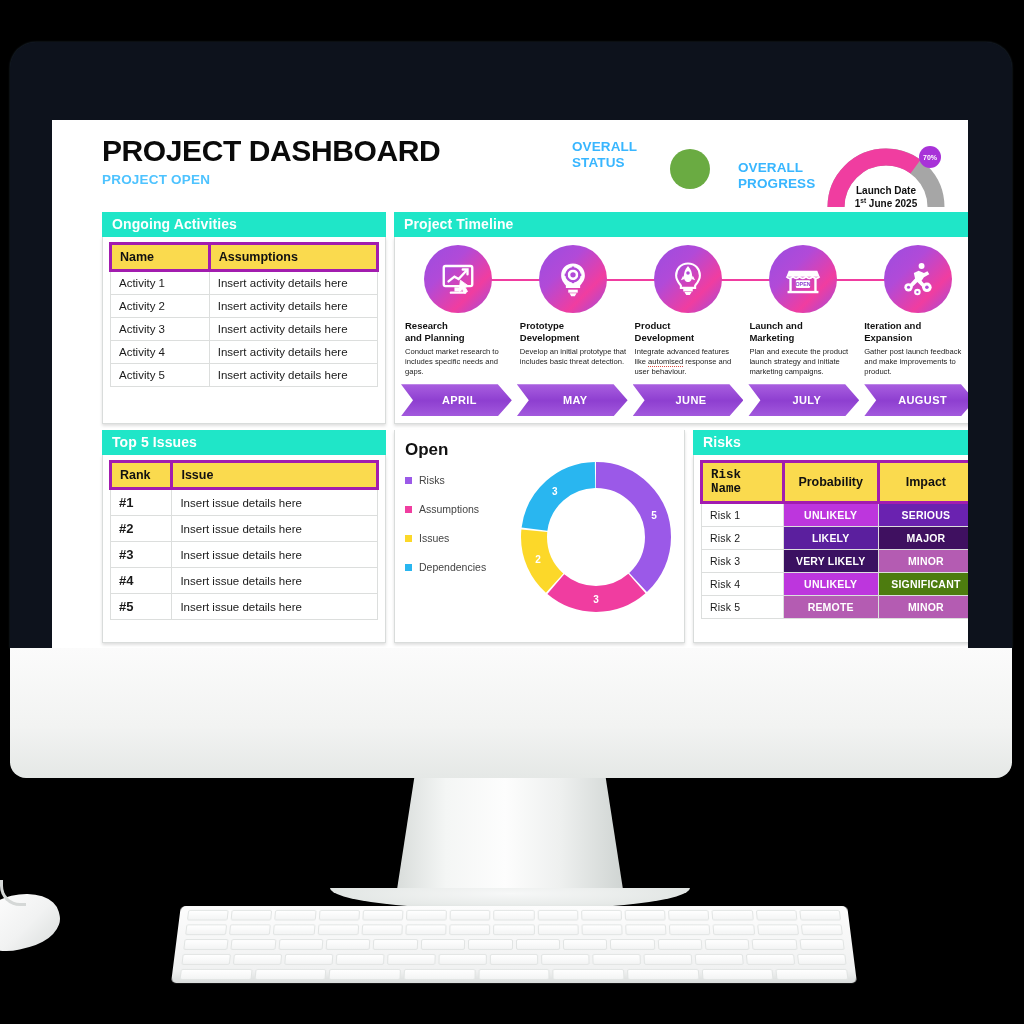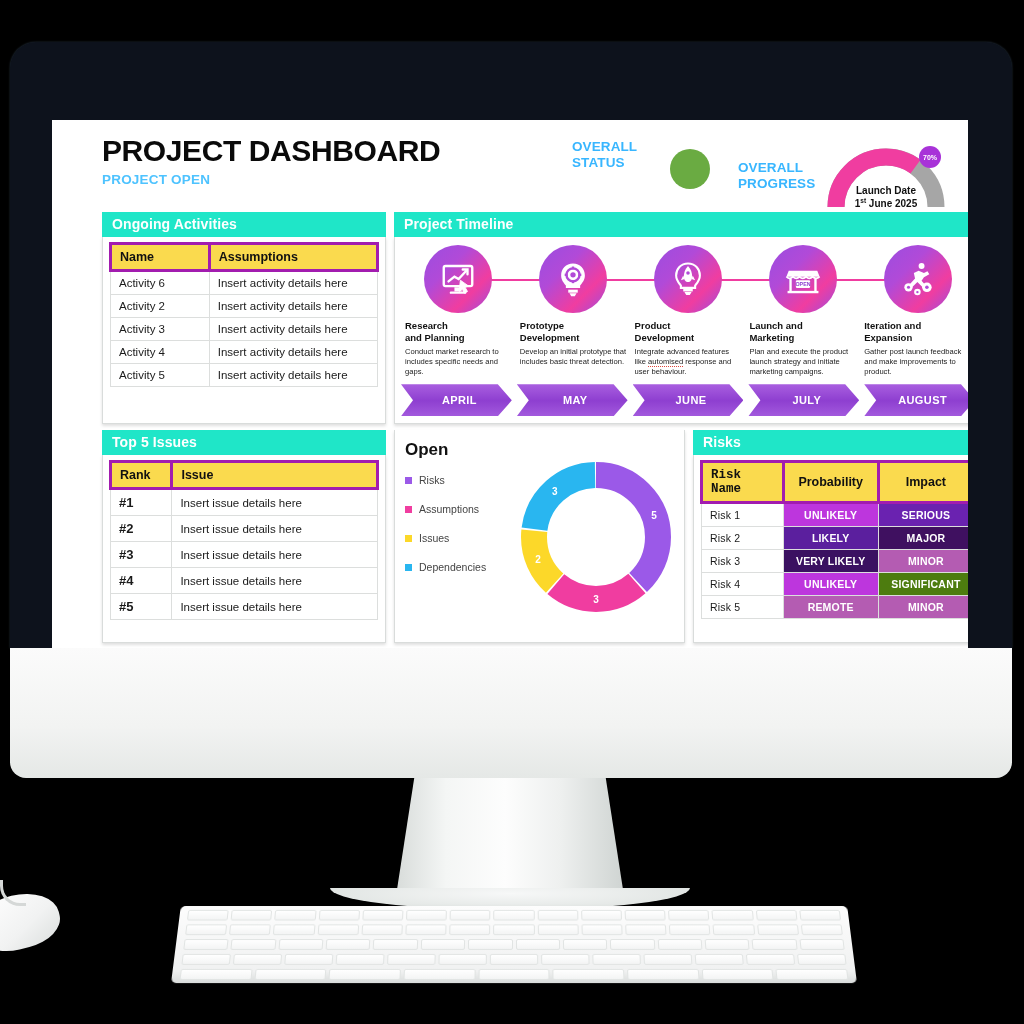--- a/index.html
+++ b/index.html
@@ -255,21 +255,21 @@
             <div class="panel-body">
               <table class="grid" id="activities-table">
                 <thead>
                   <tr>
                     <th style="width:37%">Name</th>
                     <th>Assumptions</th>
                   </tr>
                 </thead>
                 <tbody id="activities-body">
                     <tr>
-                      <td>Activity 6</td>
+                      <td>Activity 1</td>
                       <td>Insert activity details here</td>
                     </tr>
                     <tr>
                       <td>Activity 2</td>
                       <td>Insert activity details here</td>
                     </tr>
                     <tr>
                       <td>Activity 3</td>
                       <td>Insert activity details here</td>
                     </tr>

